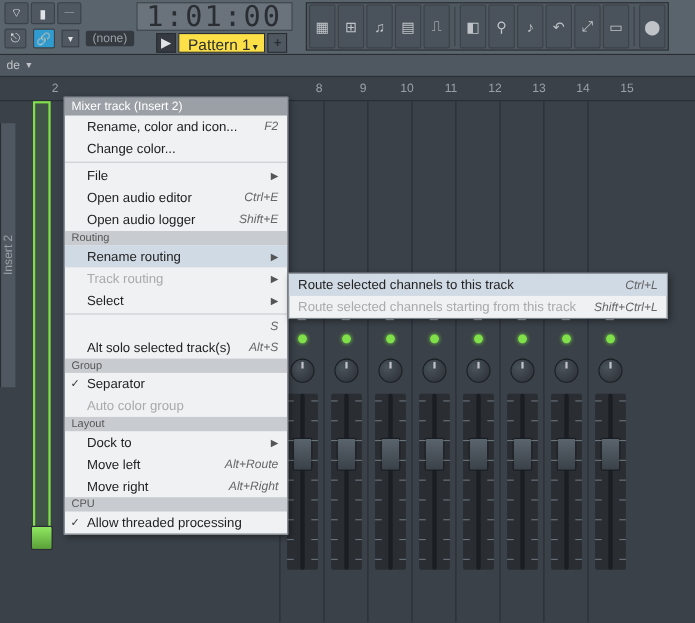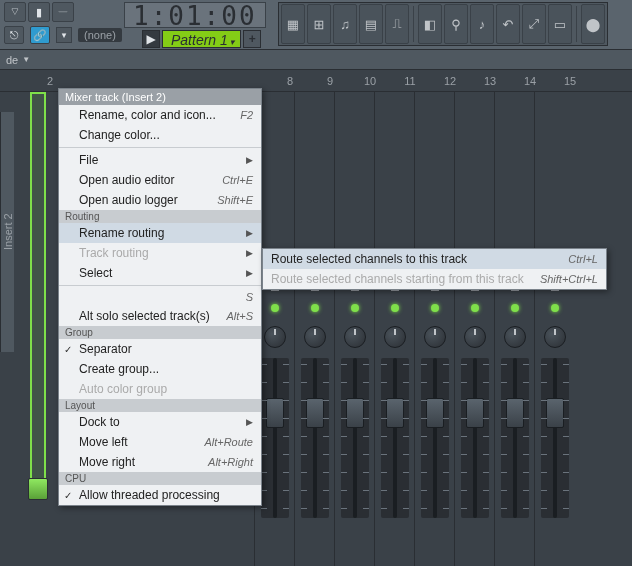--- a/index.html
+++ b/index.html
@@ -9,21 +9,21 @@
 .top-area { position: absolute; top: 0; left: 0; right: 0; height: 50px; background: #5a646d; border-bottom: 1px solid #2a2e33; }
 .tool-row1 { height: 24px; display: flex; align-items: center; gap: 2px; padding: 2px 4px; }
 .tool-btn { width: 22px; height: 20px; background: #4f5860; border: 1px solid #3a4148; border-radius: 2px; display: flex; align-items: center; justify-content: center; color: #e0e4e8; font-size: 11px; }
 .tool-btn.active { background: #2f9bcf; }
 .tool-row2 { height: 22px; display: flex; align-items: center; padding: 0 4px; gap: 6px; }
 .none-label { background: #343a40; border-radius: 2px; padding: 1px 6px; font-size: 11px; color: #9aa0a6; }
 .arrow-box { width: 16px; height: 16px; background: #4f5860; border: 1px solid #3a4148; display: inline-flex; align-items: center; justify-content: center; color: #e0e4e8; font-size: 9px;}
 .time-display { position: absolute; left: 124px; top: 2px; font-family: "DS-Digital", monospace; font-size: 26px; color: #2a2e33; letter-spacing: 2px; background: #6a737c; height: 26px; padding: 0 8px; line-height:26px; border:1px solid #3a4148;}
 .pattern-box { position: absolute; left: 142px; top: 30px; display: flex; align-items: center; gap:2px;}
 .play-tri { width: 18px; height: 18px; background: #343a40; border:1px solid #2a2e33; display:flex; align-items:center; justify-content:center; color:#e0e4e8;}
-.pattern-name { background: #84cc16; border:1px solid #2a2e33; padding: 1px 6px 1px 8px; font-size: 14px; font-style: italic; font-family: serif; color:#2a2e33; height:18px; line-height:16px;}
+.pattern-name { background: #fde047; border:1px solid #2a2e33; padding: 1px 6px 1px 8px; font-size: 14px; font-family: serif; color:#2a2e33; height:18px; line-height:16px;}
 .pattern-plus { width:18px; height:18px; background:#4f5860; border:1px solid #2a2e33; display:flex; align-items:center; justify-content:center; color:#2a2e33; font-weight:bold;}
 .toolbar2 { position: absolute; left: 278px; top: 2px; height: 44px; display:flex; align-items:center; gap:2px; background:#4f5860; padding:2px; border:1px solid #2a2e33;}
 .toolbar2 .sep { width:1px; height:36px; background:#3a4148; margin:0 2px;}
 .tb2-btn { width:24px; height:40px; background:#4a535b; border:1px solid #3a4148; border-radius:2px; display:flex; align-items:center; justify-content:center; color:#c0c4c8; font-size:13px;}
 
 
 .sec-header { position:absolute; top:50px; left:0; right:0; height:20px; background:#4f5860; border-bottom:1px solid #2a2e33; display:flex; align-items:center; padding:0 6px; font-size:11px; color:#c0c4c8;}
 .sec-header .tri { font-size:8px; margin-left:4px;}
 
 
@@ -55,21 +55,21 @@
 .ctx-item.disabled { color:#aaa; }
 .ctx-item.highlight { background:#d0dae4; }
 .ctx-item .sc { margin-left:auto; color:#666; font-style:italic; font-size:11px;}
 .ctx-item .arr { margin-left:auto; font-size:9px; color:#555;}
 .ctx-item .chk { position:absolute; left:5px; font-size:10px; color:#333;}
 .ctx-hr { height:1px; background:#c8ccd0; margin:2px 0;}
 .ctx-section { background:#c8ccd0; color:#555; font-size:10px; padding:1px 6px;}
 
 
 .sub-menu { position:absolute; left:262px; top:248px; width:345px; background:#eff1f3; border:1px solid #7a828a; box-shadow:2px 2px 6px rgba(0,0,0,0.4); font-size:12px; color:#222;}
-.sub-menu .ctx-item { padding:3px 8px;}
+.sub-menu .ctx-item { padding:3px 8px;align-items:flex-end;}
 </style>
 </head>
 <body>
 
 <div class="top-area">
   <div class="tool-row1">
     <div class="tool-btn">⌔</div>
     <div class="tool-btn">▮</div>
     <div class="tool-btn">𝄖</div>
   </div>
@@ -396,23 +396,20 @@
     </div>
   <div class="ctx-item">
       <span>Alt solo selected track(s)</span>
       <span class="sc">Alt+S</span>
     </div>
   <div class="ctx-section">Group</div>
   <div class="ctx-item">
       <span class="chk">✓</span>
       <span>Separator</span>
     </div>
-  <div class="ctx-item">
-      <span>Create group...</span>
-    </div>
   <div class="ctx-item disabled">
       <span>Auto color group</span>
     </div>
   <div class="ctx-section">Layout</div>
   <div class="ctx-item">
       <span>Dock to</span>
       <span class="arr">▶</span>
     </div>
   <div class="ctx-item">
       <span>Move left</span>

